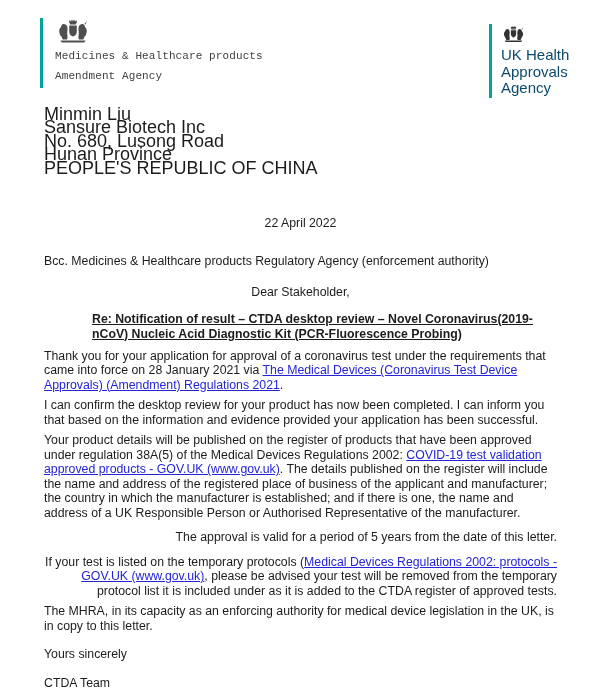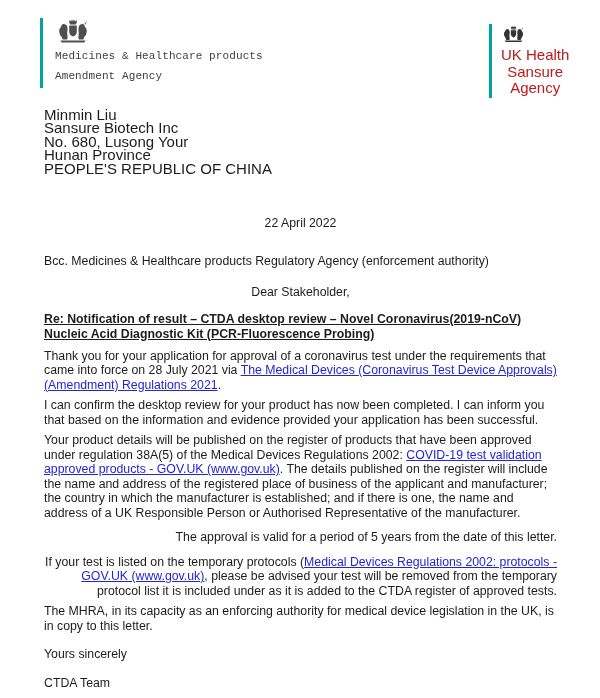--- a/index.html
+++ b/index.html
@@ -24,40 +24,41 @@
 
   .logo-mhra { left: 40px; top: 18px; }
   .logo-mhra .bar { height: 70px; }
   .logo-mhra .crest { width: 36px; height: 26px; color: #4f4f4f; margin-bottom: 3px; }
   .logo-mhra .logo-text { font-size: 11px; line-height: 19.5px; color: #3f3f3f; letter-spacing: .1px; font-family: Liberation Mono, monospace; }
 
   .logo-ukhsa { left: 489px; top: 24px; }
   .logo-ukhsa .bar { height: 74px; }
   .logo-ukhsa .inner { padding-left: 9px; }
   .logo-ukhsa .crest { width: 25px; height: 20px; color: #333333; margin-bottom: 3px; }
-  .logo-ukhsa .logo-text { font-size: 15px; line-height: 16.5px; color: #b91c1c; text-align: center; }
+  .logo-ukhsa .logo-text { font-size: 15px; line-height: 16.5px; color: #0c4a6e; }
 
   
   .content {
     position: absolute;
     left: 44px;
     right: 43px;
     top: 108px;
     font-size: 12.3px;
     line-height: 14.5px;
   }
-  .address { line-height: 13.4px; font-size: 15px; }
+  .address { line-height: 13.4px; font-size: 18px; }
   .date-row { margin-top: 41px; text-align: center; }
   .bcc { margin-top: 23px; }
   .salutation { margin-top: 17px; text-align: center; }
   .subject {
     margin-top: 12px;
     font-weight: bold;
     text-decoration: underline;
     line-height: 15px;
+    margin-left: 48px;
   }
   .para { margin-top: 6px; }
   .para.gap-lg { margin-top: 10px; text-align: right; }
   .para.first { margin-top: 7px; }
   .closing { margin-top: 14px; }
   .signature { margin-top: 14px; }
 
   .link {
     color: var(--link, #2424d6);
     text-decoration: underline;
@@ -99,45 +100,45 @@
           <rect x="16.4" y="5.2" width="7.2" height="1.6" rx="0.5"></rect>
           <path d="M15.8 8 h8.4 v6.5 q0 4.2 -4.2 5.6 q-4.2 -1.4 -4.2 -5.6 z"></path>
           <path d="M13.5 8.5 q-2.5 -3 -4.5 -2.2 q-2.3 .8 -2.2 3 q-2.3 2 -2.1 5.2 q.2 3.8 2.6 6 l1.2 3 h5 l.5 -2.5 q-1 -5 0 -9 z"></path>
           <path d="M26.5 8.5 q2.5 -3 4.5 -2.2 q2.3 .8 2.2 3 q2.3 2 2.1 5.2 q-.2 3.8 -2.6 6 l-1.2 3 h-5 l-.5 -2.5 q1 -5 0 -9 z"></path>
           <path d="M32.5 6.2 l3.2 -3.4 -2 4 z"></path>
           <path d="M6 24.5 h28 l-1.5 2.3 h-25 z"></path>
         </g>
       </svg>
       <div class="logo-text">
         <div>UK Health</div>
-        <div>Sansure</div>
+        <div>Approvals</div>
         <div>Agency</div>
       </div>
     </div>
   </div>
 
   <div class="content">
 
     <div class="address">
       <div>Minmin Liu</div>
       <div>Sansure Biotech Inc</div>
-      <div>No. 680, Lusong Your</div>
+      <div>No. 680, Lusong Road</div>
       <div>Hunan Province</div>
       <div>PEOPLE'S REPUBLIC OF CHINA</div>
     </div>
 
     <div class="date-row">22 April 2022</div>
 
     <div class="bcc">Bcc. Medicines &amp; Healthcare products Regulatory Agency (enforcement authority)</div>
 
     <div class="salutation">Dear Stakeholder,</div>
 
     <div class="subject">Re: Notification of result – CTDA desktop review – Novel Coronavirus(2019-nCoV) Nucleic Acid Diagnostic Kit (PCR-Fluorescence Probing)</div>
 
-    <div class="para first"><span>Thank you for your application for approval of a coronavirus test under the requirements that came into force on 28 July 2021 via </span><a class="link">The Medical Devices (Coronavirus Test Device Approvals) (Amendment) Regulations 2021</a><span>.</span></div>
+    <div class="para first"><span>Thank you for your application for approval of a coronavirus test under the requirements that came into force on 28 January 2021 via </span><a class="link">The Medical Devices (Coronavirus Test Device Approvals) (Amendment) Regulations 2021</a><span>.</span></div>
 
     <div class="para">I can confirm the desktop review for your product has now been completed. I can inform you that based on the information and evidence provided your application has been successful.</div>
 
     <div class="para"><span>Your product details will be published on the register of products that have been approved under regulation 38A(5) of the Medical Devices Regulations 2002: </span><a class="link">COVID-19 test validation approved products - GOV.UK (www.gov.uk)</a><span>. The details published on the register will include the name and address of the registered place of business of the applicant and manufacturer; the country in which the manufacturer is established; and if there is one, the name and address of a UK Responsible Person or Authorised Representative of the manufacturer.</span></div>
 
     <div class="para gap-lg">The approval is valid for a period of 5 years from the date of this letter.</div>
 
     <div class="para gap-lg"><span>If your test is listed on the temporary protocols (</span><a class="link">Medical Devices Regulations 2002: protocols - GOV.UK (www.gov.uk)</a><span>, please be advised your test will be removed from the temporary protocol list it is included under as it is added to the CTDA register of approved tests.</span></div>
 
     <div class="para">The MHRA, in its capacity as an enforcing authority for medical device legislation in the UK, is in copy to this letter.</div>

